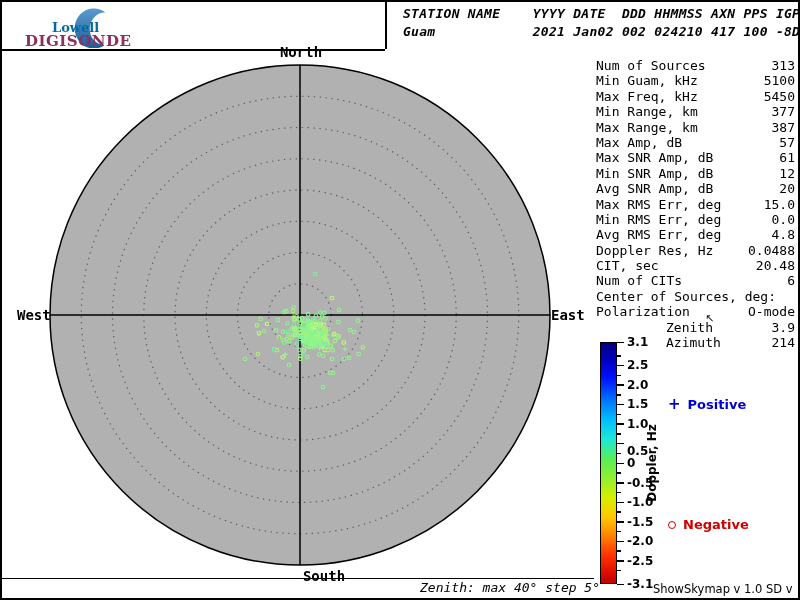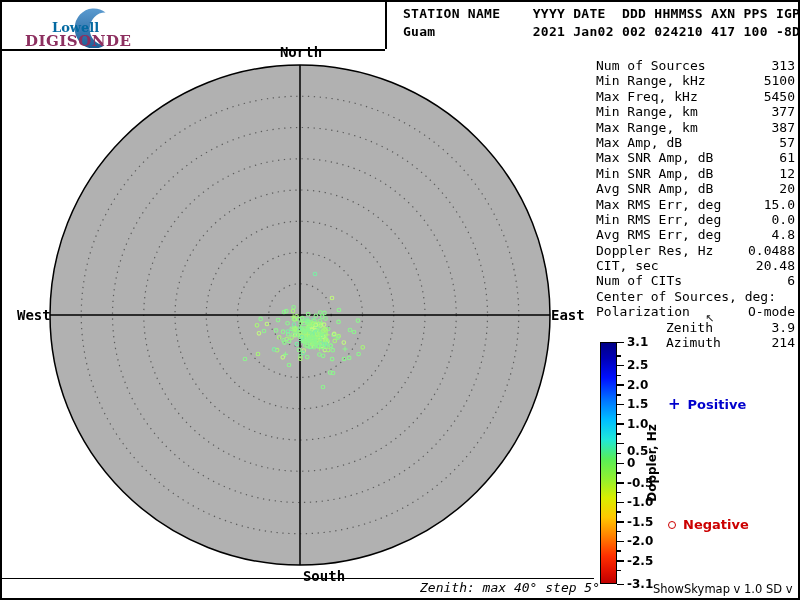--- a/index.html
+++ b/index.html
@@ -7,21 +7,21 @@
         box-sizing:border-box;overflow:hidden;font-family:"DejaVu Sans Mono",monospace;}
   .abs{position:absolute;}
   
   #logo-box-vline{left:383px;top:0;width:0;height:47px;border-left:2px solid #000;}
   #logo-box-hline{left:0;top:47px;width:383px;height:0;border-top:2px solid #000;}
   #logo{left:8px;top:2px;width:170px;height:44px;}
   #logo-lowell{left:50px;top:18px;font-family:"DejaVu Serif",serif;font-size:13px;color:#0369a1;font-weight:bold;}
   #logo-digisonde{left:23px;top:30px;font-family:"DejaVu Serif",serif;font-weight:bold;
                   font-size:15px;letter-spacing:.5px;color:#8d3060;}
   #header-text{left:401px;top:3px;font-weight:bold;font-size:13px;letter-spacing:.28px;
-               line-height:18px;white-space:pre;color:#000;}
+               line-height:18px;white-space:pre;color:#000;font-style:italic;}
   
   #map-svg{left:0;top:0;}
   .compass{font-weight:bold;font-size:14px;color:#000;}
   #label-north{left:276px;top:42px;width:46px;text-align:center;}
   #label-south{left:276px;top:566px;width:46px;text-align:center;margin-left:23px;}
   #label-west{left:15px;top:305px;}
   #label-east{left:549px;top:305px;}
   #map-bottom-line{left:0;top:576px;width:592px;height:0;border-top:1.5px solid #000;}
   .caption{font-style:italic;font-size:13px;color:#000;}
   #caption-coords{left:8px;top:578px;}
@@ -380,21 +380,21 @@
   <div class="abs" id="header-text"><span>STATION NAME    YYYY DATE  DDD HHMMSS AXN PPS IGP</span>
 <span>Guam            2021 Jan02 002 024210 417 100 -8D</span></div>
 
   <div class="abs compass" id="label-north">North</div>
   <div class="abs compass" id="label-south">South</div>
   <div class="abs compass" id="label-west">West</div>
   <div class="abs compass" id="label-east">East</div>
 
   <div class="abs" id="stats">
       <div class="stat-row"><span>Num of Sources</span><span>313</span></div>
-      <div class="stat-row"><span>Min Range, kHz</span><span>5100</span></div>
+      <div class="stat-row"><span>Min Guam, kHz</span><span>5100</span></div>
       <div class="stat-row"><span>Max Freq, kHz</span><span>5450</span></div>
       <div class="stat-row"><span>Min Range, km</span><span>377</span></div>
       <div class="stat-row"><span>Max Range, km</span><span>387</span></div>
       <div class="stat-row"><span>Max Amp, dB</span><span>57</span></div>
       <div class="stat-row"><span>Max SNR Amp, dB</span><span>61</span></div>
       <div class="stat-row"><span>Min SNR Amp, dB</span><span>12</span></div>
       <div class="stat-row"><span>Avg SNR Amp, dB</span><span>20</span></div>
       <div class="stat-row"><span>Max RMS Err, deg</span><span>15.0</span></div>
       <div class="stat-row"><span>Min RMS Err, deg</span><span>0.0</span></div>
       <div class="stat-row"><span>Avg RMS Err, deg</span><span>4.8</span></div>

